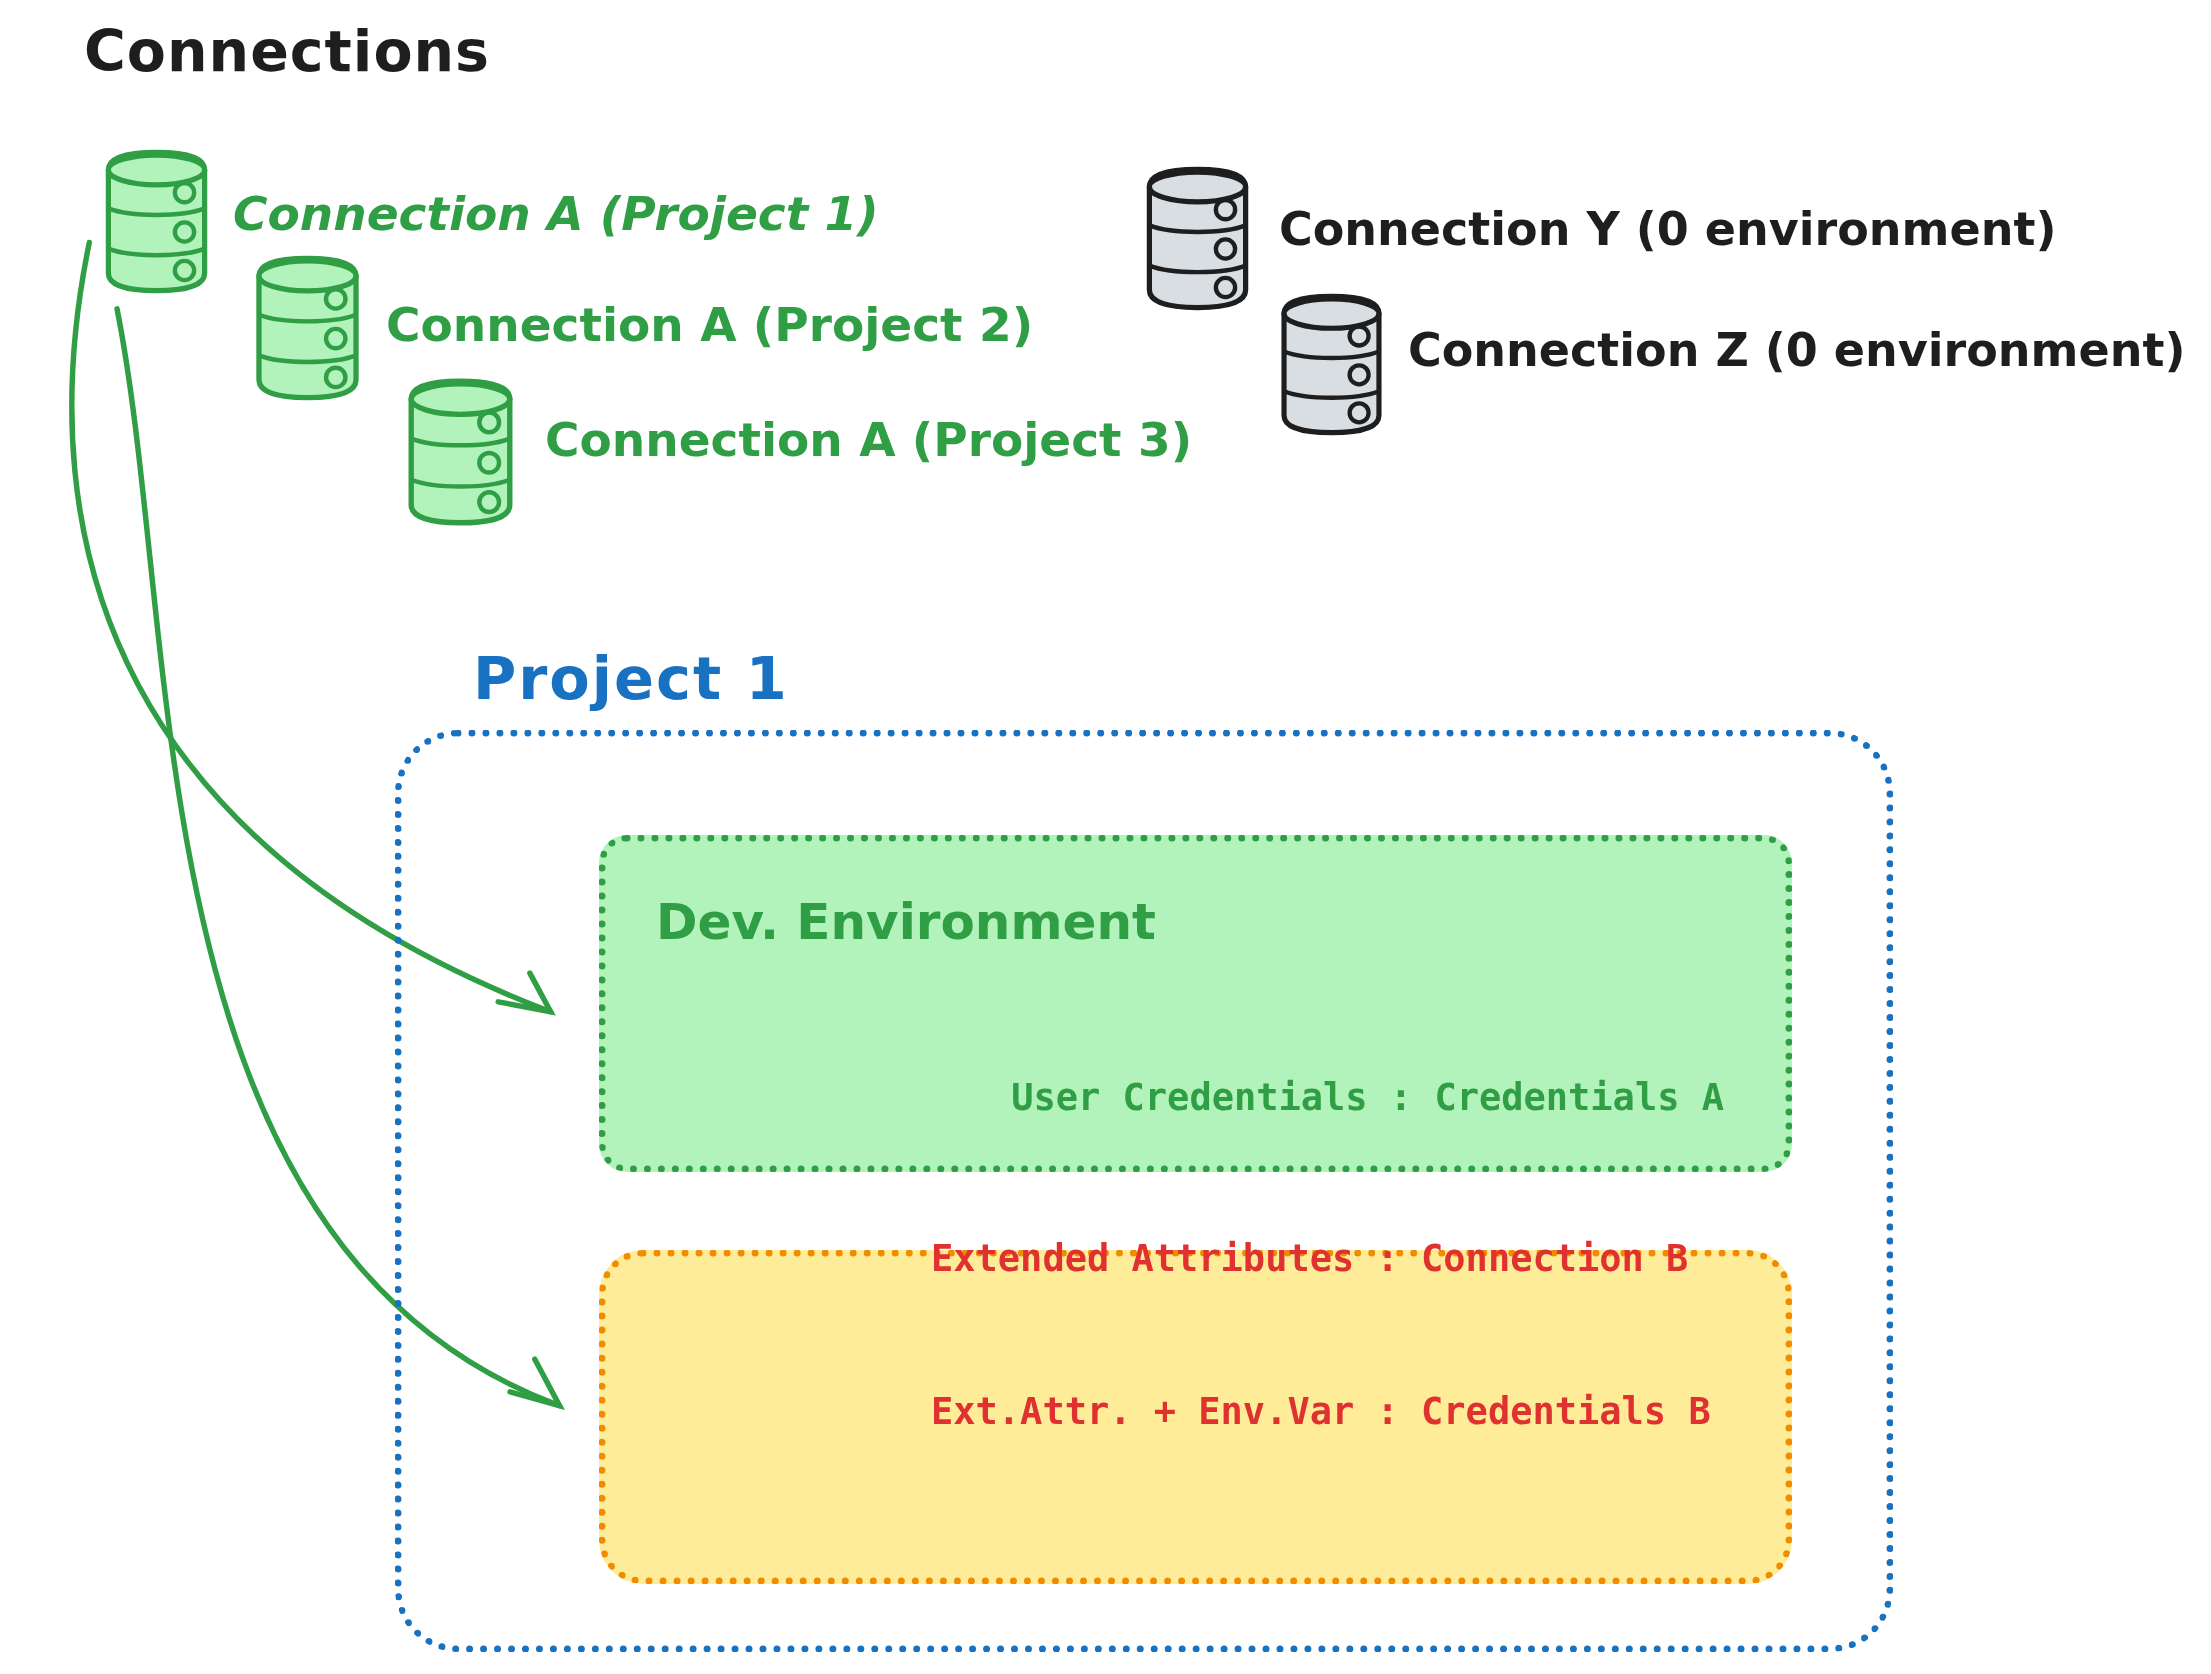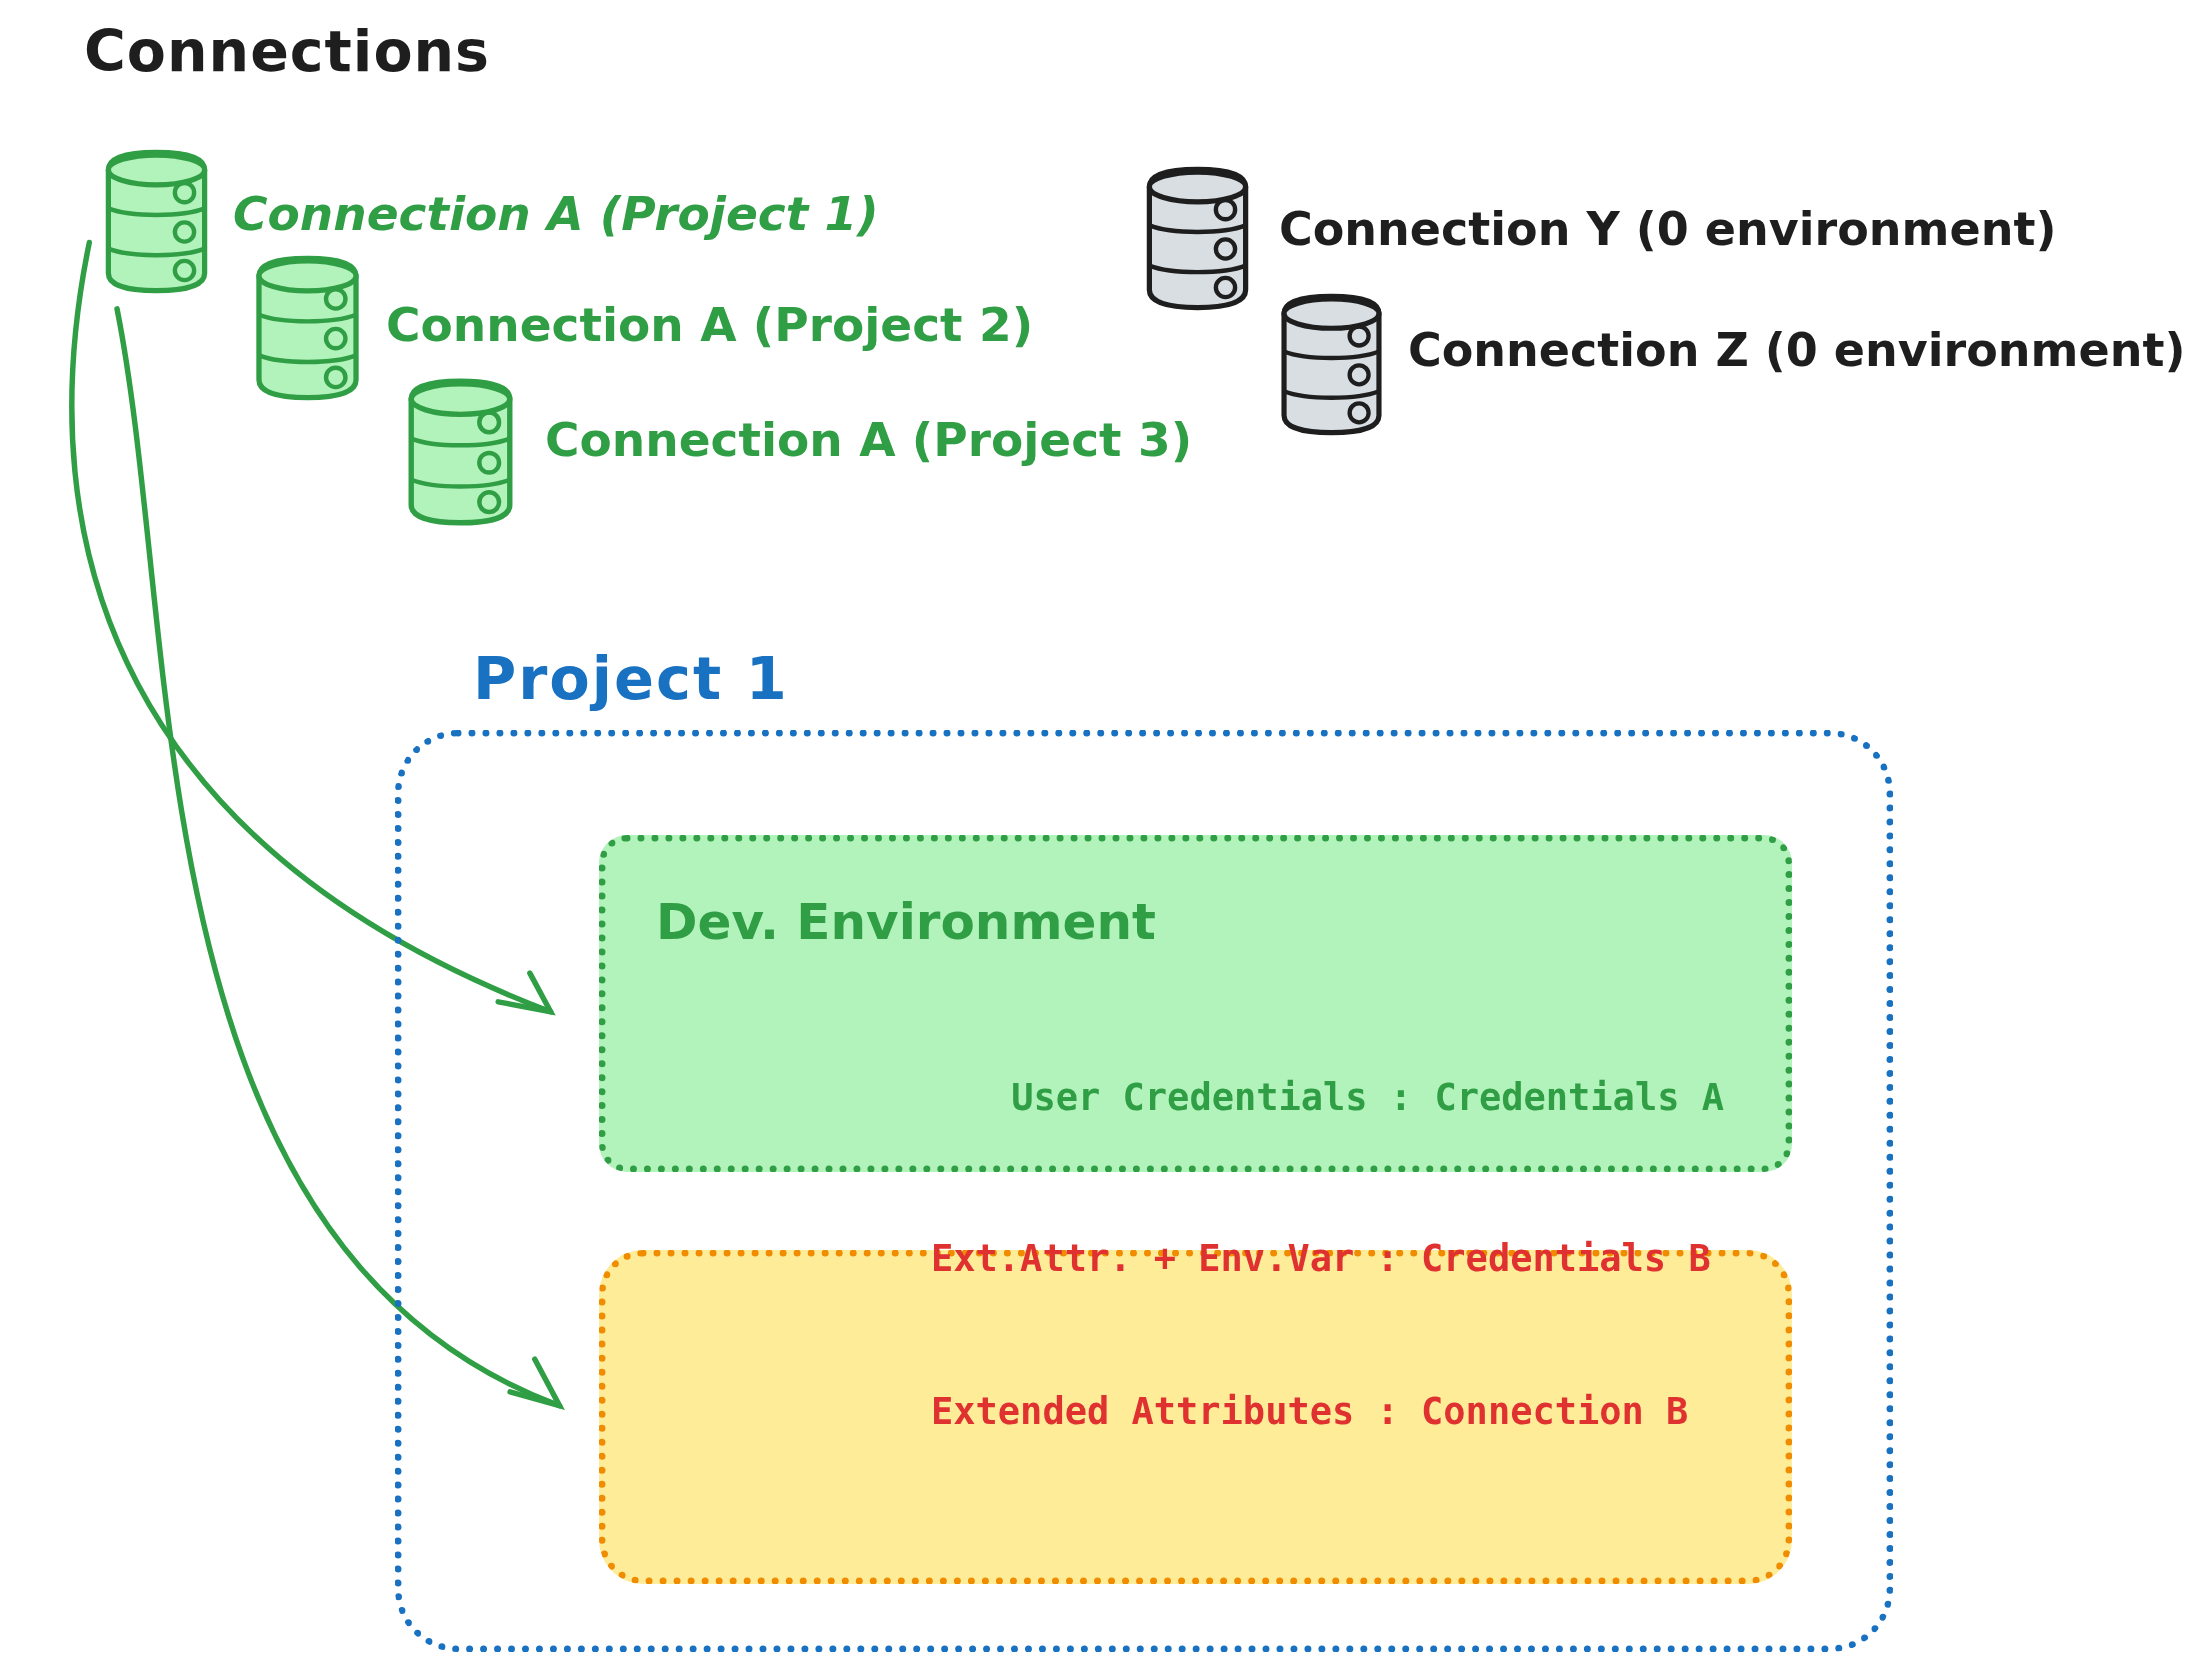--- a/index.html
+++ b/index.html
@@ -101,19 +101,19 @@
 
   <div class="abs project-box"></div>
 
   <div class="abs dev-box">
     <div class="abs hand env-title-dev" style="left:50px;top:51px;">Dev. Environment</div>
     <div class="abs mono mono-green" style="right:61px;bottom:42px;text-align:center;">User Credentials : Credentials A</div>
   </div>
 
   <div class="abs prod-box">
     <div class="abs mono mono-red" style="left:325px;bottom:38px;">
+      <div>Extended Attributes : Connection B</div>
       <div>Ext.Attr. + Env.Var : Credentials B</div>
-      <div>Extended Attributes : Connection B</div>
     </div>
   </div>
 
 </div>
 
 
 </body></html>

